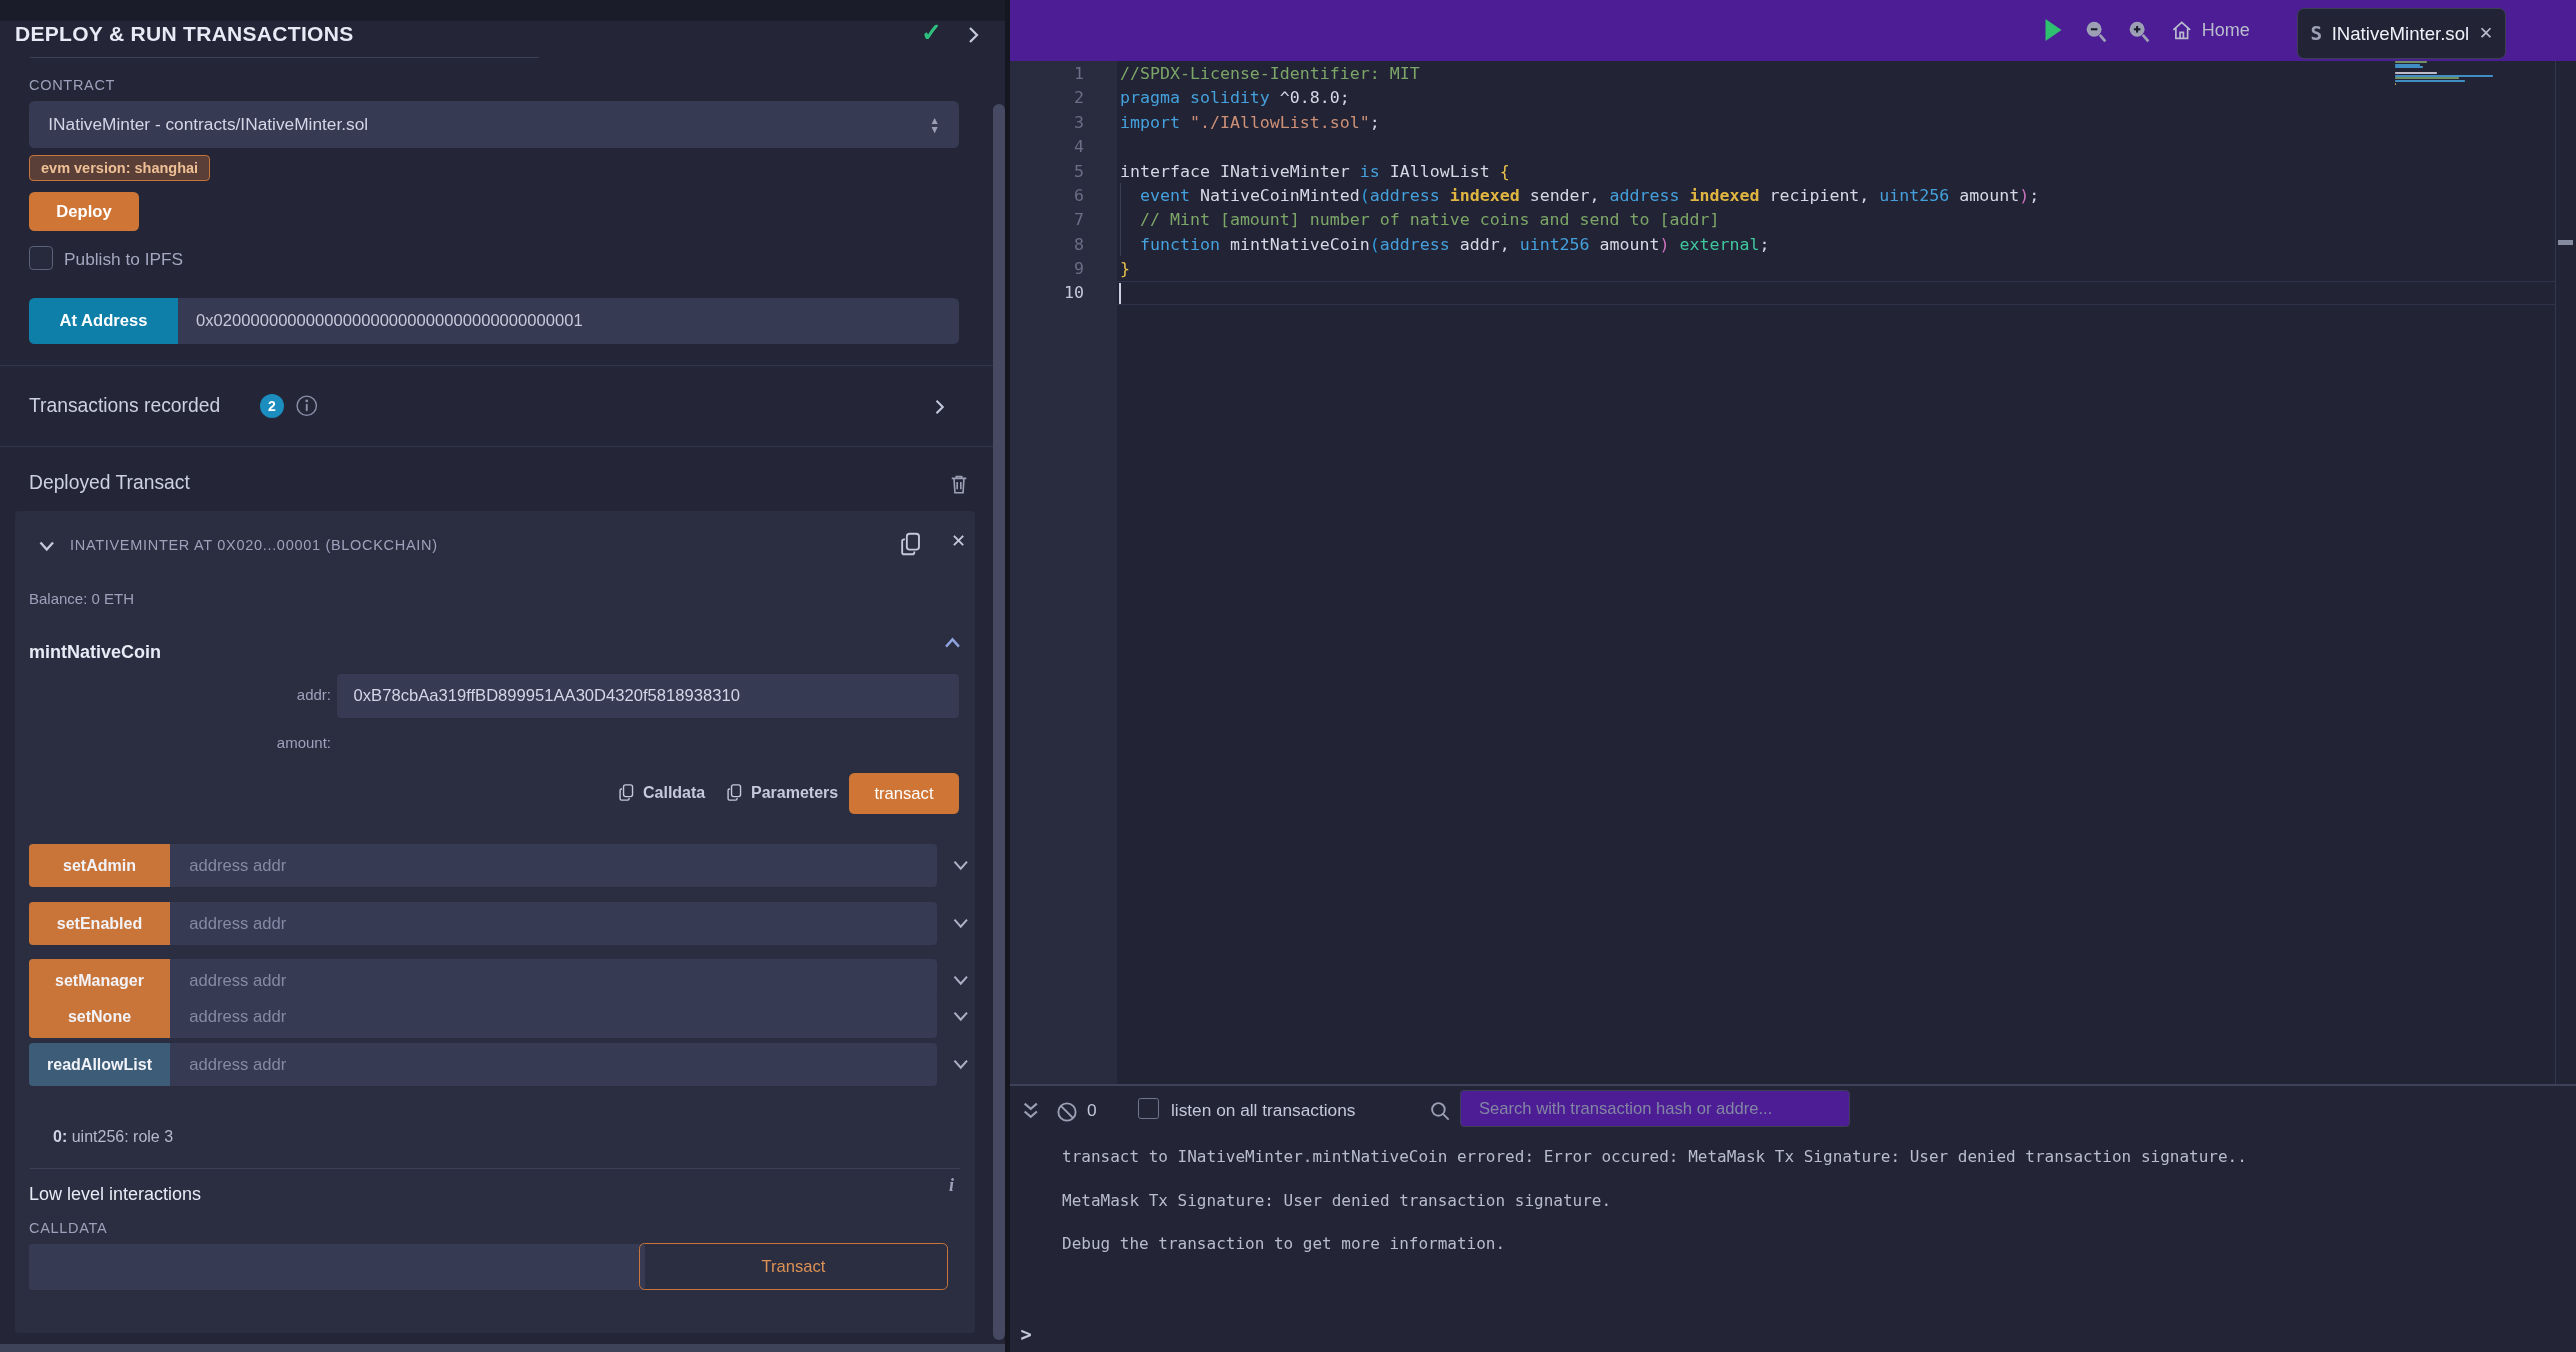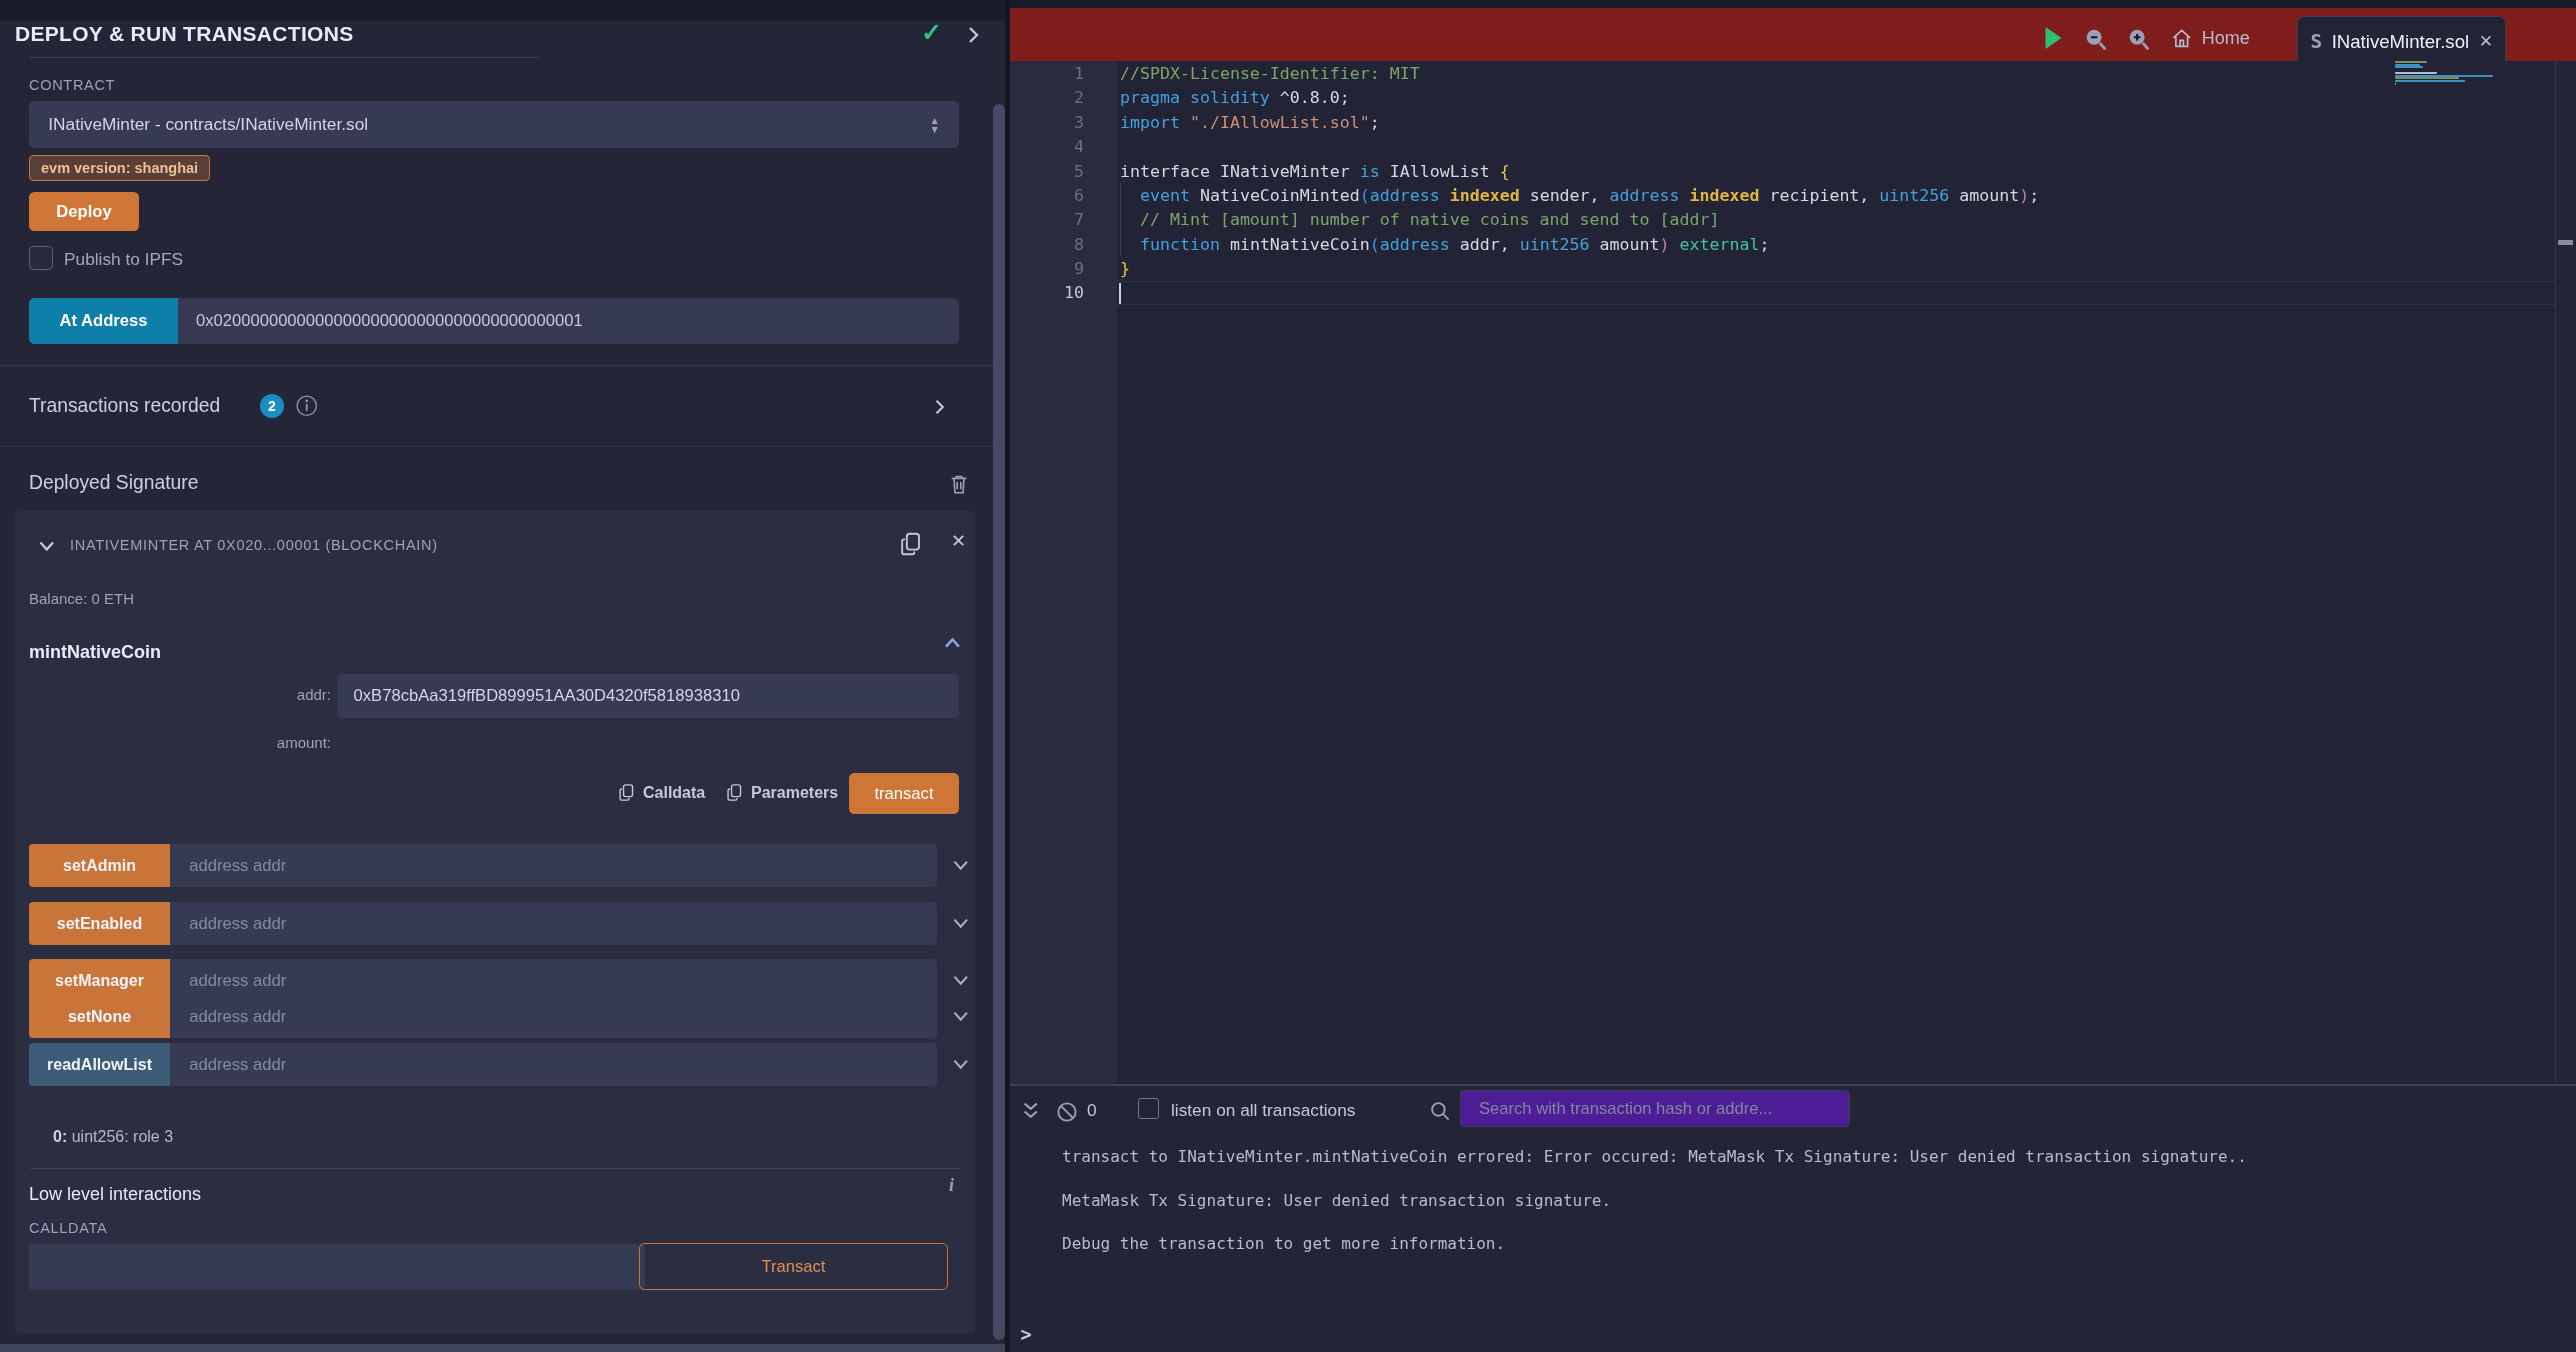--- a/index.html
+++ b/index.html
@@ -81,21 +81,21 @@
   #calldata-input { left:14px; top:733px; width:616px; height:46px; background:var(--input); border-radius:2.8px; }
   #lowlevel-transact { left:624px; top:732px; width:309px; height:47px; border:1.4px solid var(--orange); border-radius:5.5px;
      color:#dd9254; font-size:16.6px; display:flex; align-items:center; justify-content:center; background:transparent; }
   #lp-scrollbar { left:993px; top:104px; width:11.7px; height:1236px; border-radius:6.2px; background:#454962; }
   #lp-bottomstrip { left:0; top:1344px; width:1008px; height:8.3px; background:#3f435a; }
 
   
   #divider { left:1005px; top:0; width:5.5px; height:1352px; background:#15161f; }
 
   
-  #tabbar { left:1010px; top:8px; width:1566px; height:61px; background:#7f1d1d; }
+  #tabbar { left:1010px; top:0; width:1566px; height:61px; background:#4c1d95; }
   #play-icon { left:1030px; top:15px; }
   #zoomout-icon { left:1072px; top:18px; }
   #zoomin-icon { left:1115px; top:18px; }
   #home-tab { left:1160px; top:12.4px; height:36px; display:flex; align-items:center; gap:8.3px;
      color:#b9bccd; font-size:18px; }
   #active-tab { left:1287px; top:8.3px; width:209px; height:51px; background:#222334; border:0.7px solid #3c4054;
      border-radius:7px; display:flex; align-items:center; padding:0 12.4px; gap:9.7px; }
   #active-tab .tab-label { color:#f0f2fa; font-size:18.6px; }
   #active-tab .sol-glyph { color:#9da0b5; font-size:19.3px; font-weight:bold; font-family:"DejaVu Sans Mono",monospace; }
   #tab-close { color:#b9bccd; font-size:17.3px; margin-left:auto; }
@@ -173,21 +173,21 @@
           <rect x="15.6" y="14" width="2.8" height="11" rx="1.4" fill="#8b8ea8"></rect>
         </svg>
     </div>
     <div id="tx-chevron" class="abs">
       <svg width="19.3" height="22" viewBox="0 0 24 28">
           <polyline points="8,6 16,14 8,22" fill="none" stroke="#c5c8da" stroke-width="2.6"></polyline>
         </svg>
     </div>
     <div class="abs hsep" style="top:446px"></div>
 
-    <div id="deployed-header" class="abs">Deployed Signature</div>
+    <div id="deployed-header" class="abs">Deployed Transact</div>
     <div id="trash-icon" class="abs">
       <svg width="22" height="23.5" viewBox="0 0 24 26">
           <path d="M4 7 h16 M9 7 V5 h6 v2 M6.5 7 l1 16 h9 l1-16 M10 11 v8 M14 11 v8" fill="none" stroke="#9da0b5" stroke-width="1.8"></path>
         </svg>
     </div>
 
     <div id="contract-card" class="abs">
       <div id="card-chevron" class="abs">
         <svg width="23.5" height="19.3" viewBox="0 0 30 24">
             <polyline points="7,8 15,17 23,8" fill="none" stroke="#c5c8da" stroke-width="3"></polyline>

